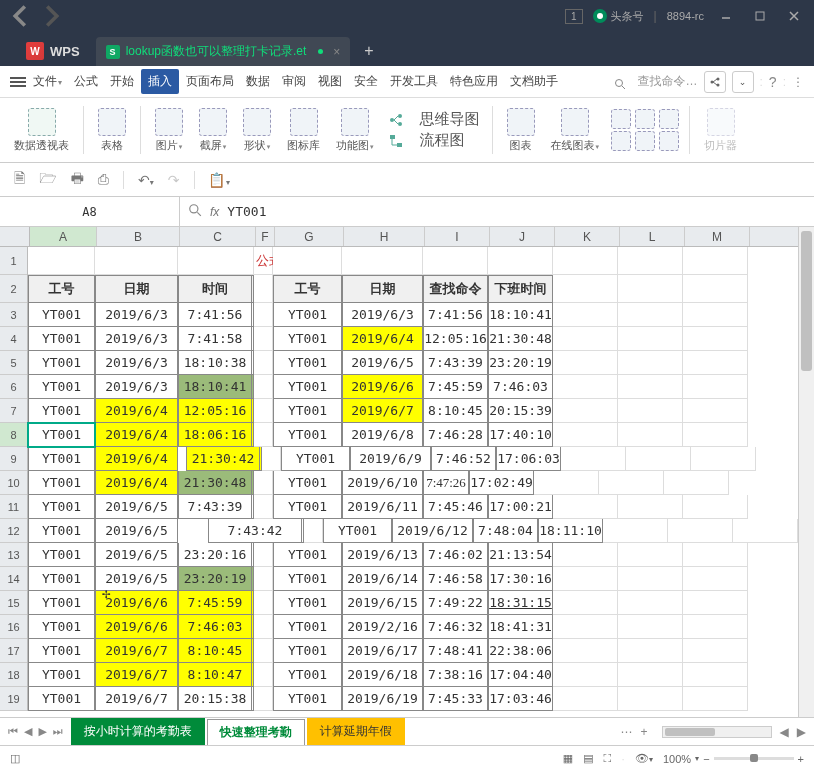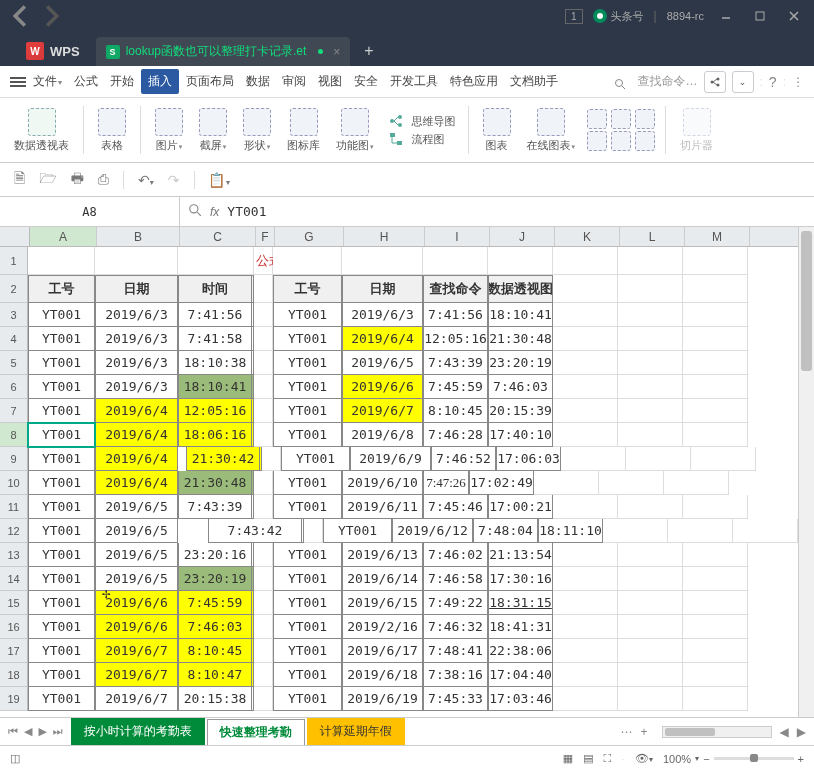--- a/index.html
+++ b/index.html
@@ -36,21 +36,21 @@
   .icon-btn { width: 22px; height: 22px; border: 1px solid #ccc; border-radius: 3px; display: flex; align-items: center; justify-content: center; font-size: 11px; color: #555; }
   
   .ribbon { height: 65px; background: #fff; border-bottom: 1px solid #ccc; display: flex; align-items: center; padding: 4px 8px; gap: 4px; }
   .ribbon-group { display: flex; flex-direction: column; align-items: center; gap: 2px; padding: 0 6px; }
   .ribbon-icon { width: 28px; height: 28px; border: 1px dashed #8aa; border-radius: 3px; background: #f0f8f4; }
   .ribbon-icon.blue { border-color: #99b; background: #f0f4f8; }
   .ribbon-label { font-size: 11px; color: #555; }
   .ribbon-label.dropdown::after { content: "▾"; font-size: 7px; margin-left: 1px; color: #888; }
   .ribbon-sep { width: 1px; height: 48px; background: #ddd; margin: 0 4px; }
   .ribbon-smart { display: flex; flex-direction: column; gap: 2px; padding: 0 4px; }
-  .ribbon-smart-item { display: flex; align-items: center; gap: 8px; font-size: 11px; color: #555; }
+  .ribbon-smart-item { display: flex; align-items: center; gap: 16px; font-size: 15px; color: #555; }
   .smart-icon { width: 16px; height: 16px; }
   
   .quickbar { height: 34px; background: #fff; border-bottom: 1px solid #ccc; display: flex; align-items: center; padding: 0 14px; gap: 14px; color: #777; font-size: 14px; }
   .qb-sep { width: 1px; height: 18px; background: #ddd; }
   
   .formula-bar { height: 30px; background: #fff; border-bottom: 1px solid #ccc; display: flex; align-items: stretch; }
   .namebox { width: 180px; border-right: 1px solid #ccc; display: flex; align-items: center; justify-content: center; font-family: monospace; font-size: 12px; }
   .fx-area { display: flex; align-items: center; padding: 0 8px; gap: 8px; color: #777; font-style: italic; flex: 1; }
   .fx-input { font-family: monospace; font-style: normal; color: #333; font-size: 13px; }
   
@@ -363,21 +363,21 @@
             <div class="cell" style="width: 65px;"></div>
           </div>
           <div class="row hdr">
             <div class="cell th" style="width: 67px;">工号</div>
             <div class="cell th" style="width: 83px;">日期</div>
             <div class="cell th double-sep" style="width: 76px;">时间</div>
             <div class="cell" style="width: 19px;"></div>
             <div class="cell th" style="width: 69px;">工号</div>
             <div class="cell th" style="width: 81px;">日期</div>
             <div class="cell th" style="width: 65px;">查找命令</div>
-            <div class="cell th" style="width: 65px;">数据透视图</div>
+            <div class="cell th" style="width: 65px;">下班时间</div>
             <div class="cell" style="width: 65px;"></div>
             <div class="cell" style="width: 65px;"></div>
             <div class="cell" style="width: 65px;"></div>
           </div>
           <div class="row">
             <div class="cell tb" style="width: 67px;">YT001</div>
             <div class="cell tb" style="width: 83px;">2019/6/3</div>
             <div class="cell tb double-sep" style="width: 76px;">7:41:56</div>
             <div class="cell" style="width: 19px;"></div>
             <div class="cell tb" style="width: 69px;">YT001</div>

